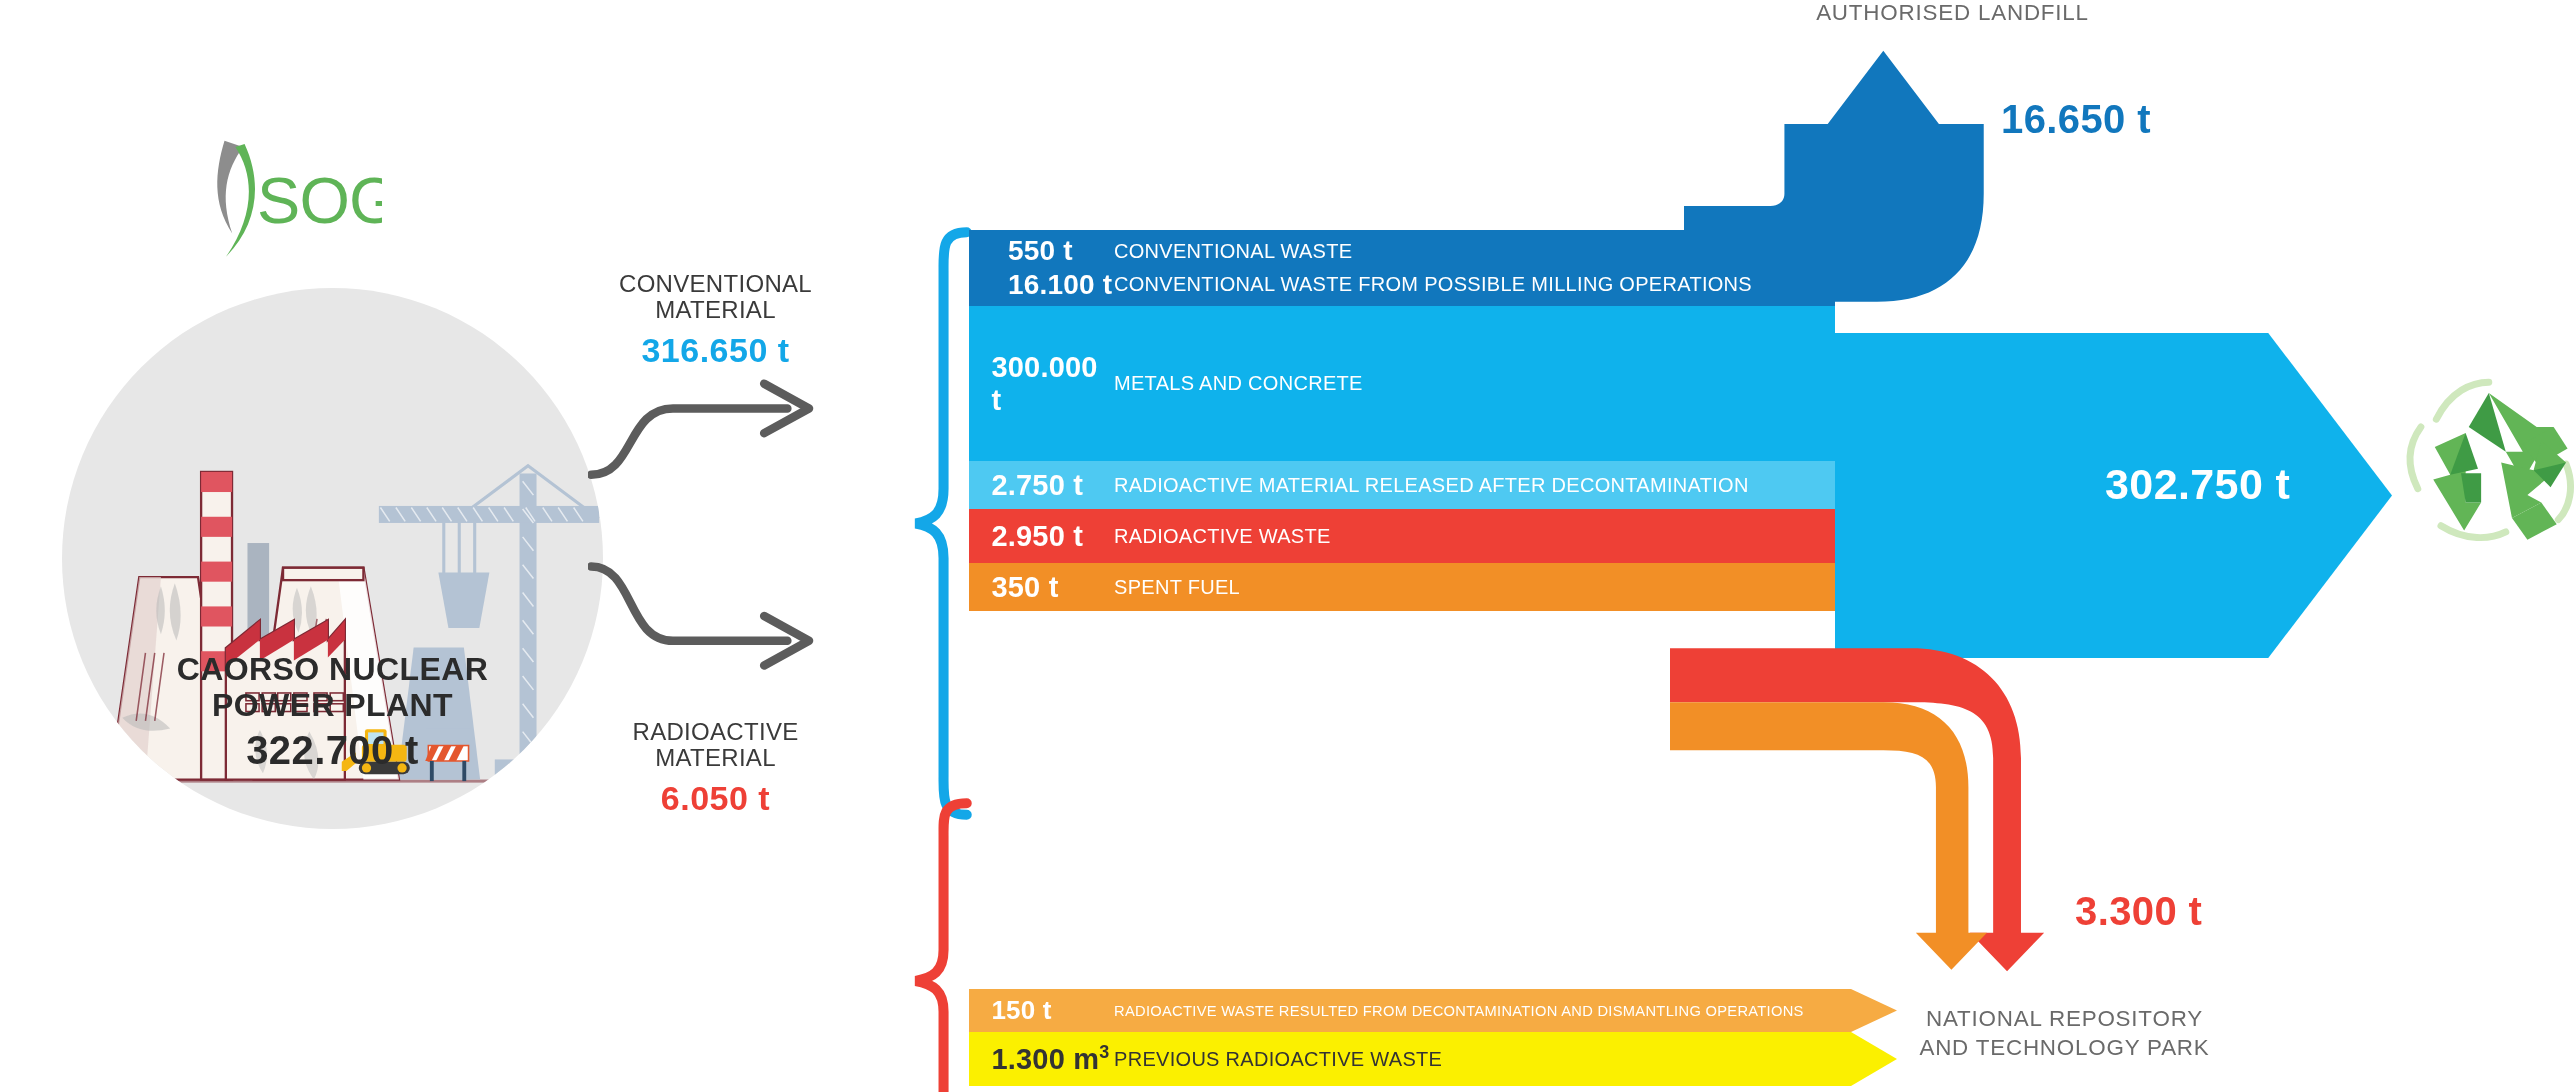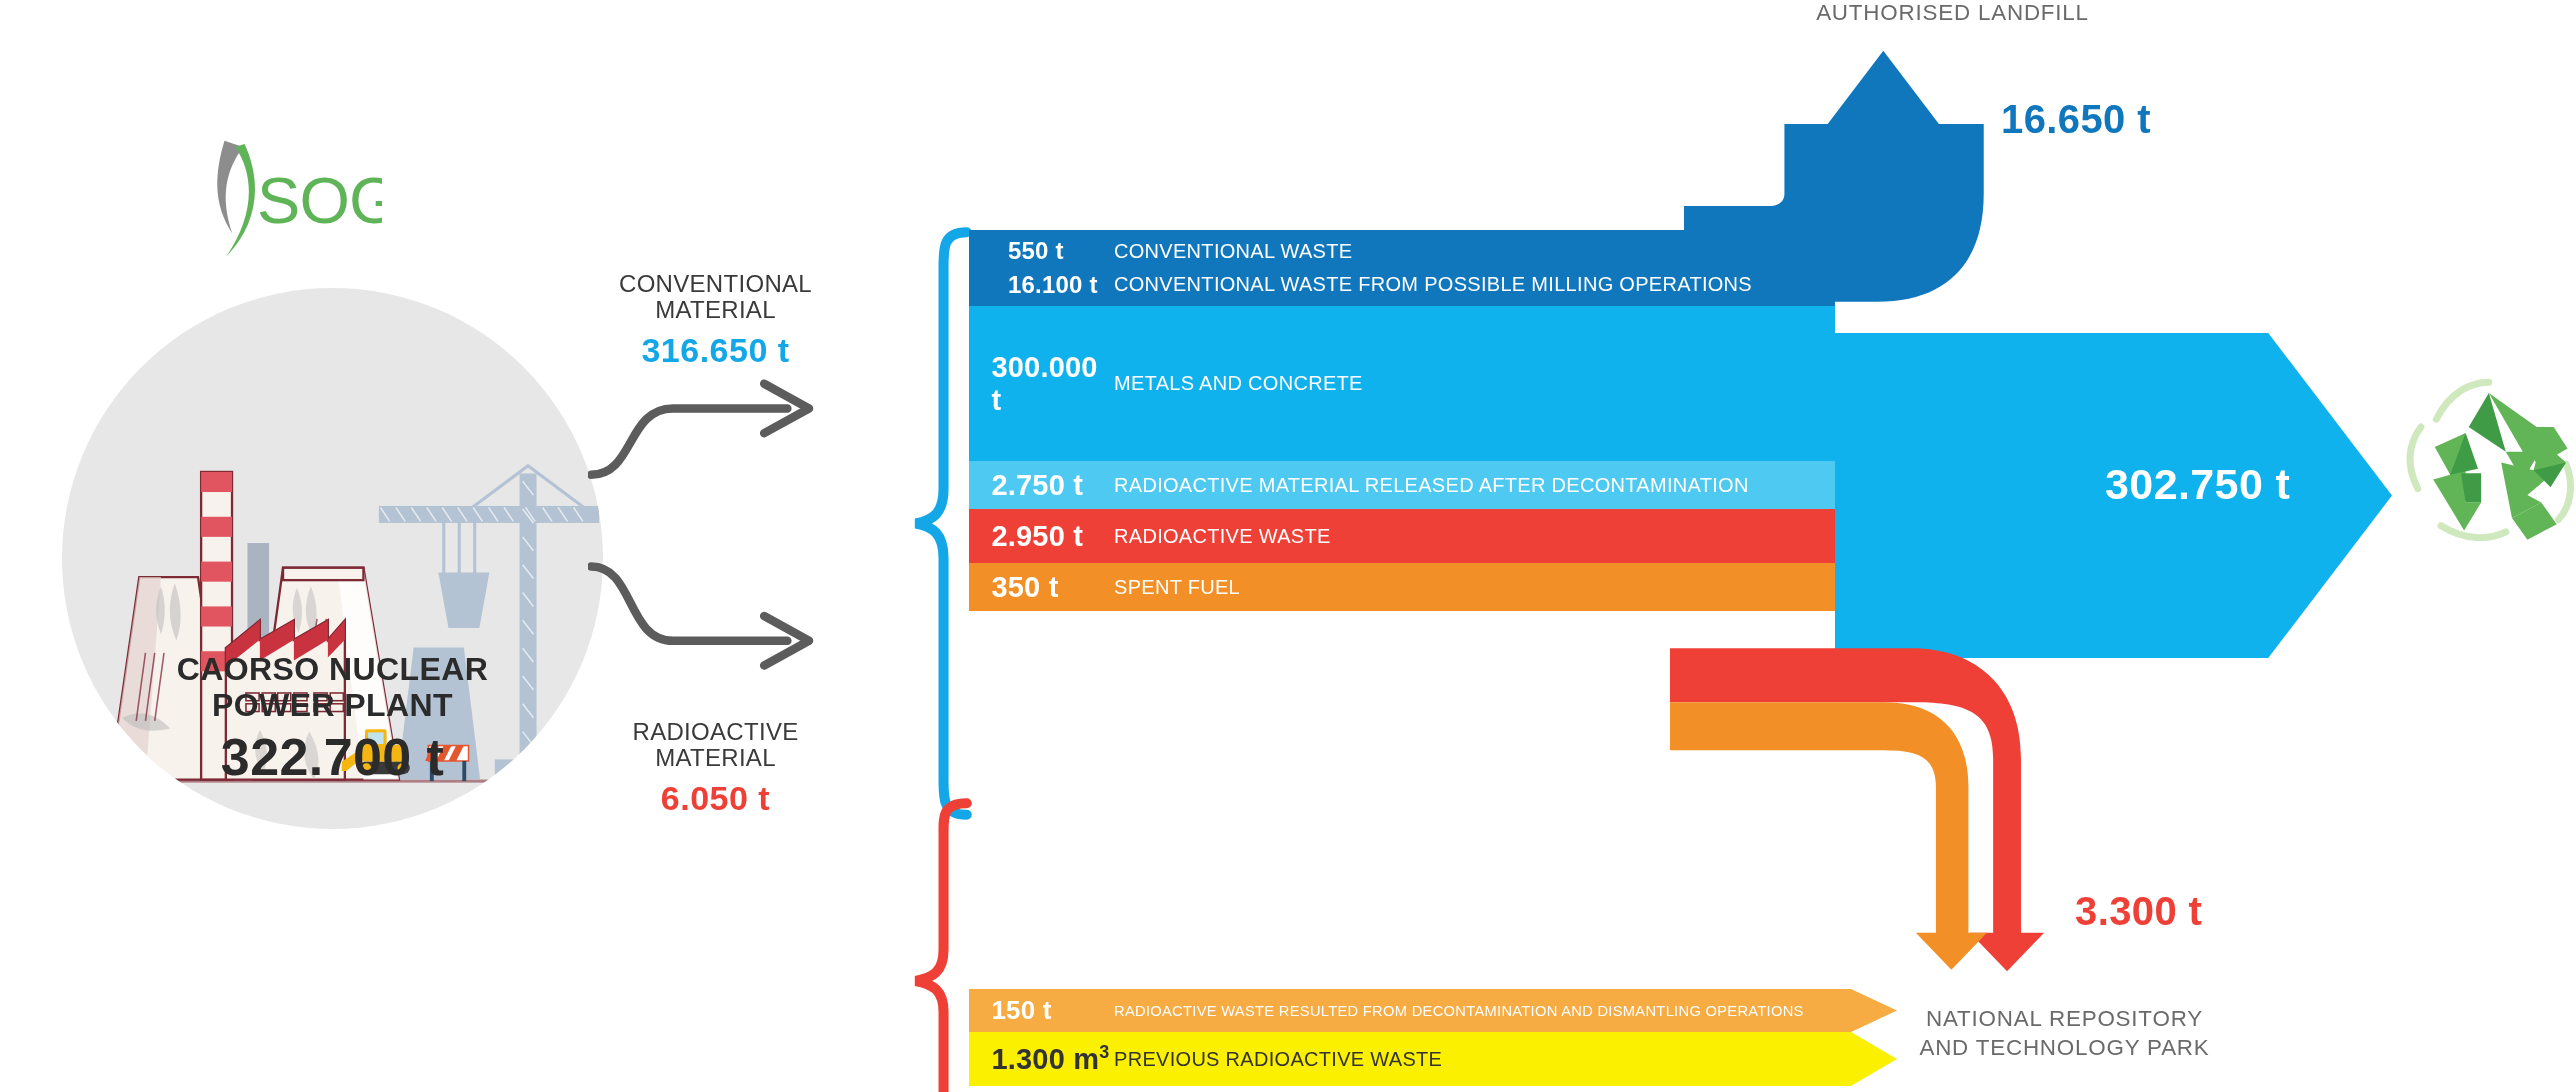--- a/index.html
+++ b/index.html
@@ -18,21 +18,21 @@
   }
   #plant-illustration{position:absolute;left:0;top:0;width:541px;height:541px;}
   #plant-caption{
     left:62px;top:652px;width:541px;text-align:center;color:#2b2b2b;
     line-height:1.12;
   }
   #plant-caption .pc-l1,#plant-caption .pc-l2{
     display:block;font-size:32px;font-weight:bold;letter-spacing:0.4px;
   }
   #plant-caption .pc-val{
-    display:block;font-size:52px;font-weight:bold;margin-top:4.6px;letter-spacing:0.4px;
+    display:block;font-size:40px;font-weight:bold;margin-top:4.6px;letter-spacing:0.4px;
   }
 
   
   #sogin-logo{left:189px;top:136px;width:193px;height:124px;}
 
   
   .mat-block{text-align:center;}
   #conventional-material{left:588px;top:271px;width:255px;}
   #radioactive-material{left:588px;top:719px;width:255px;}
   .mat-title{font-size:24px;color:#3a3a3a;line-height:1.08;letter-spacing:0.3px;}
@@ -47,21 +47,21 @@
     font-weight:bold;color:#ffffff;font-size:29px;
     padding-left:22.4px;width:145px;box-sizing:border-box;letter-spacing:0.2px;
   }
   .lr-lab{color:#ffffff;font-size:20px;letter-spacing:0.3px;}
   .lr-lab.small{font-size:16px;}
   .lr-val.dark,.lr-lab.dark{color:#333333;}
 
   #row-conv{background:#1177bd;width:866px;height:76px;
             flex-direction:column;align-items:flex-start;justify-content:center;padding:4.6px 0;}
   #row-conv .sub{display:flex;align-items:center;height:34px;width:100%;}
-  #row-conv .lr-val{font-size:24px;padding-left:39px;}
+  #row-conv .lr-val{font-size:28px;padding-left:39px;}
 
   #row-metals{background:#0fb2ec;width:866px;height:155px;}
   #row-released{background:#4ec9f2;width:866px;height:48px;}
   #row-rwaste{background:#ee4036;width:1039px;height:54px;}
   #row-spent{background:#f28f26;width:866px;height:48px;}
 
   
   #brace-blue{left:911px;top:226px;width:62px;height:595px;}
   #brace-red{left:911px;top:797px;width:62px;height:371px;}
 

